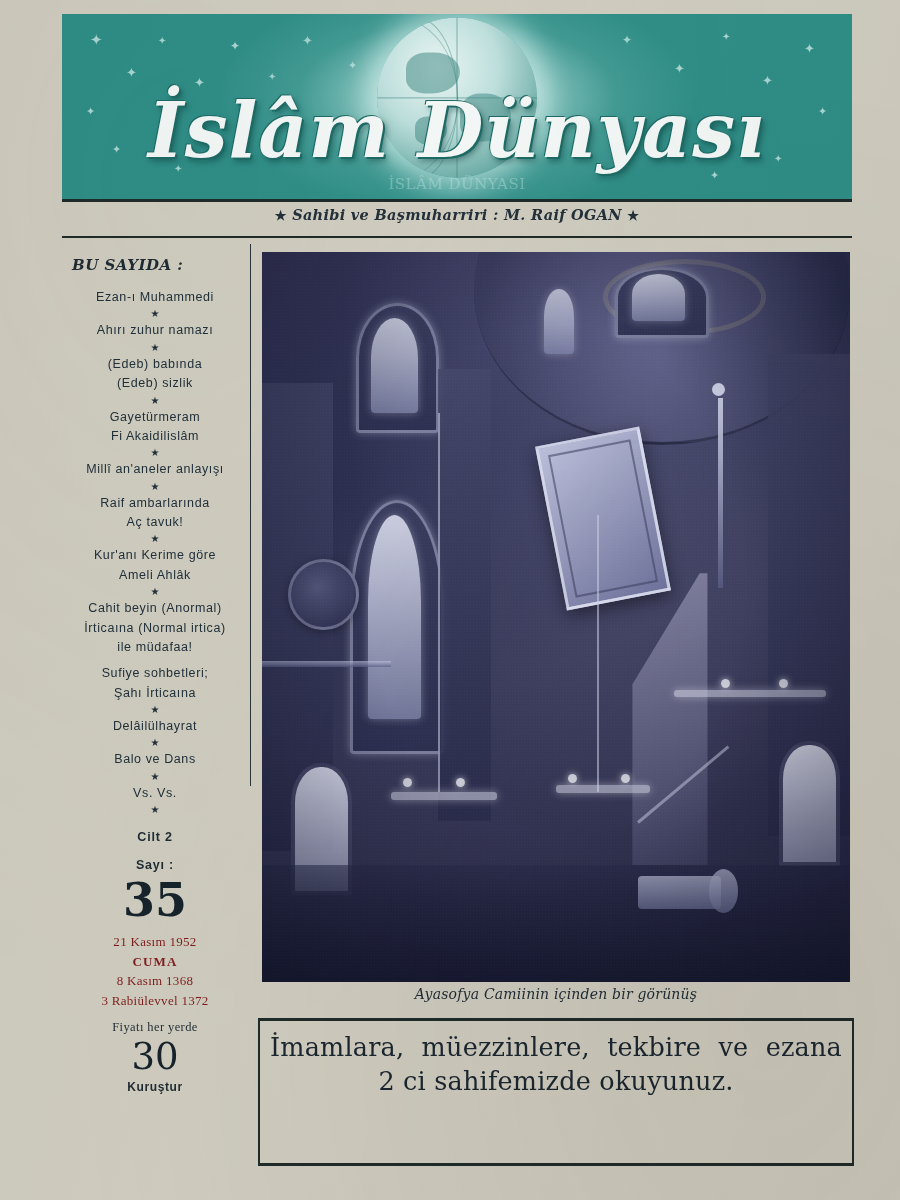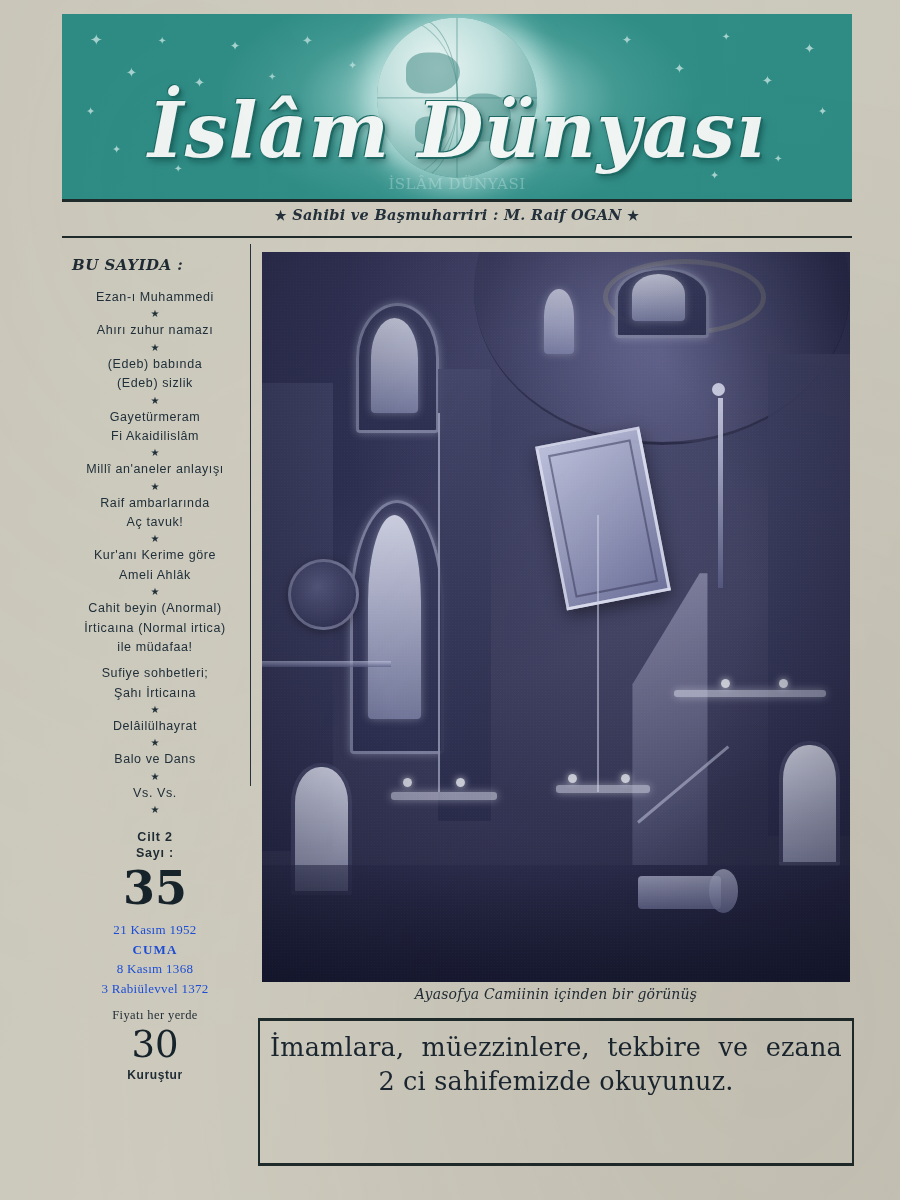--- a/index.html
+++ b/index.html
@@ -183,36 +183,36 @@
   .cilt {
     margin-top: 14px;
     font-size: 12.5px;
     letter-spacing: .8px;
     font-weight: bold;
   }
   .sayi-label {
     font-size: 12.5px;
     letter-spacing: .8px;
     font-weight: bold;
-    margin-top: 2px;
+    margin-top: 14px;
   }
   .issue-number {
     font-family: "DejaVu Serif", serif;
     font-size: 46px;
     font-weight: bold;
     line-height: 1.05;
     margin: 4px 0 8px 0;
     color: #17232b;
   }
   .dates div {
     font-family: "Liberation Serif", serif;
     font-size: 13px;
     line-height: 1.5;
     letter-spacing: .3px;
-    color: #1d4ed8;
+    color: #7f1d1d;
   }
   .dates .cuma { font-weight: bold; letter-spacing: 1.2px; }
   .price-label {
     margin-top: 10px;
     font-family: "Liberation Serif", serif;
     font-size: 12.5px;
     letter-spacing: .4px;
   }
   .price-number {
     font-family: "DejaVu Serif", serif;

